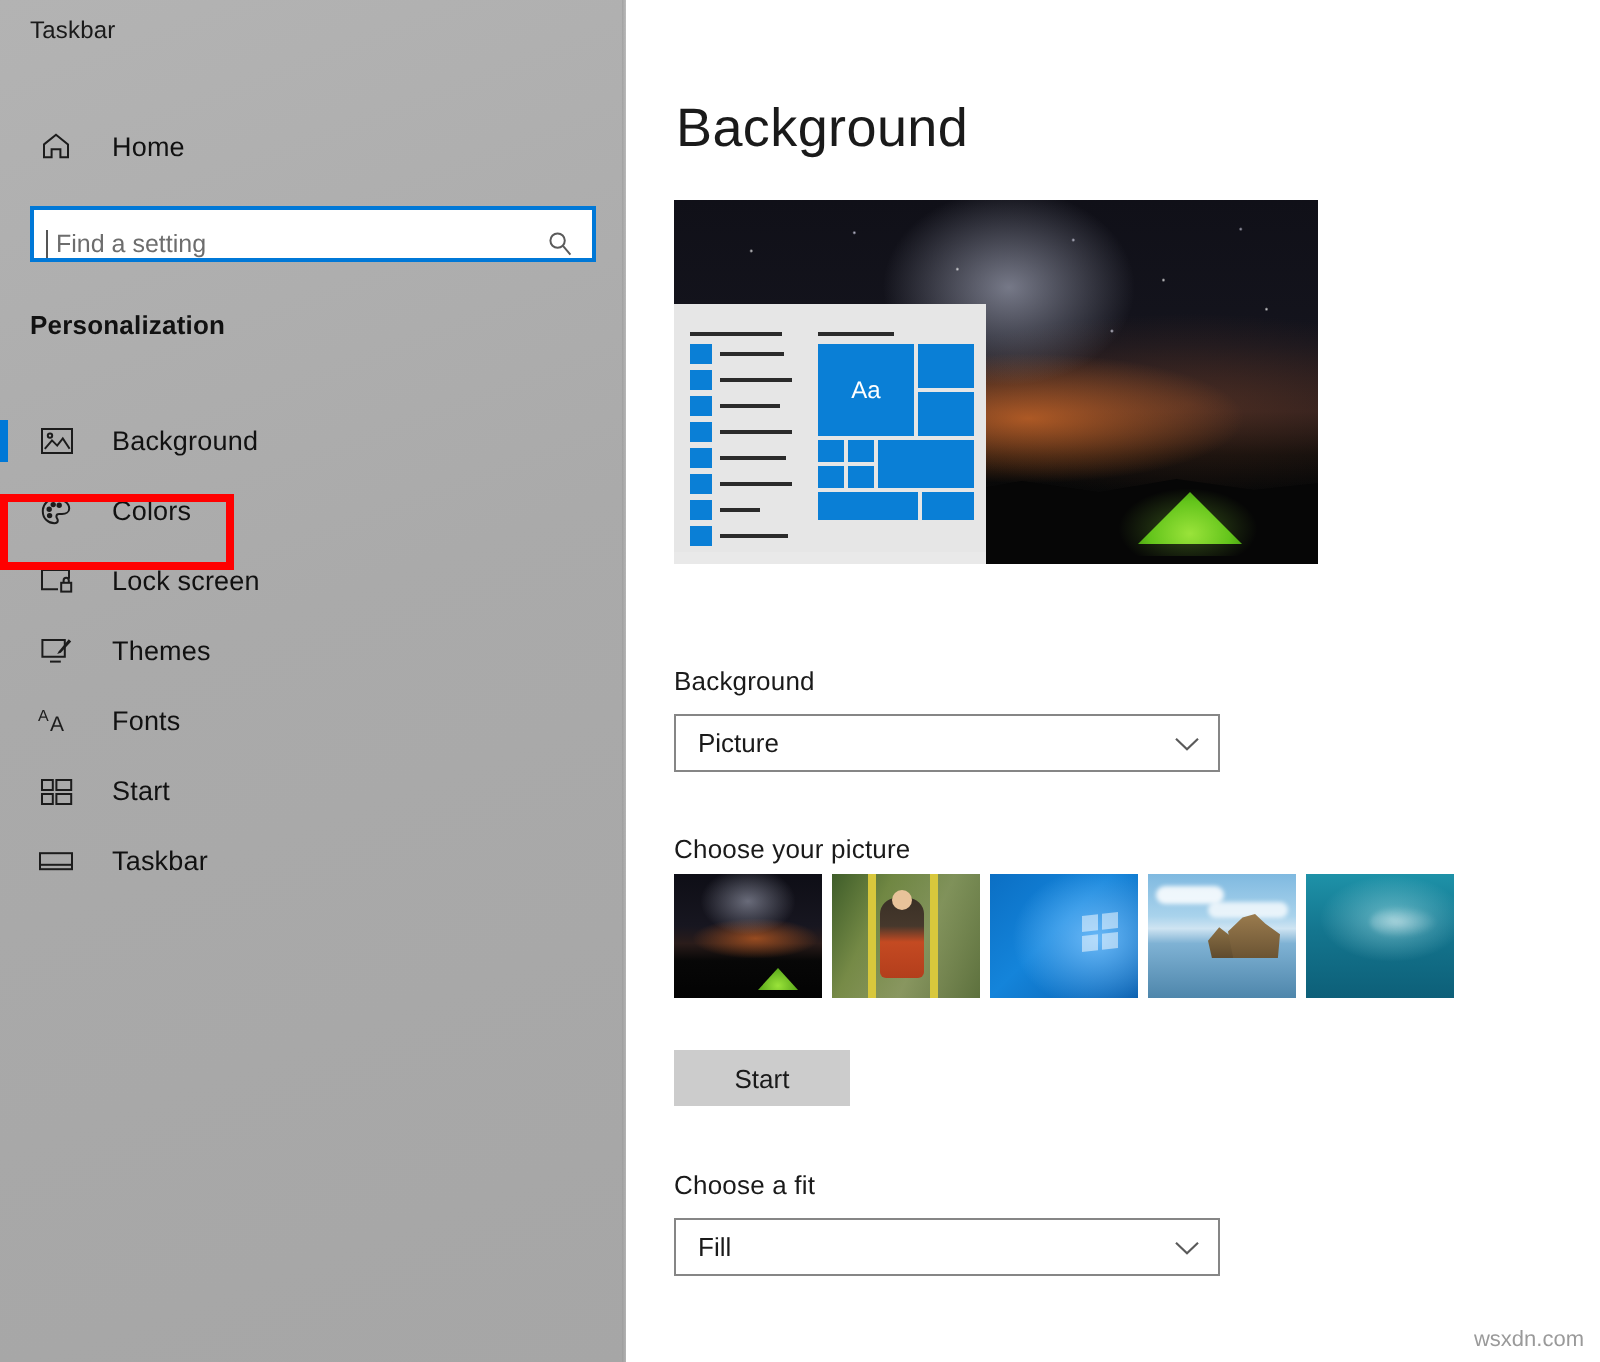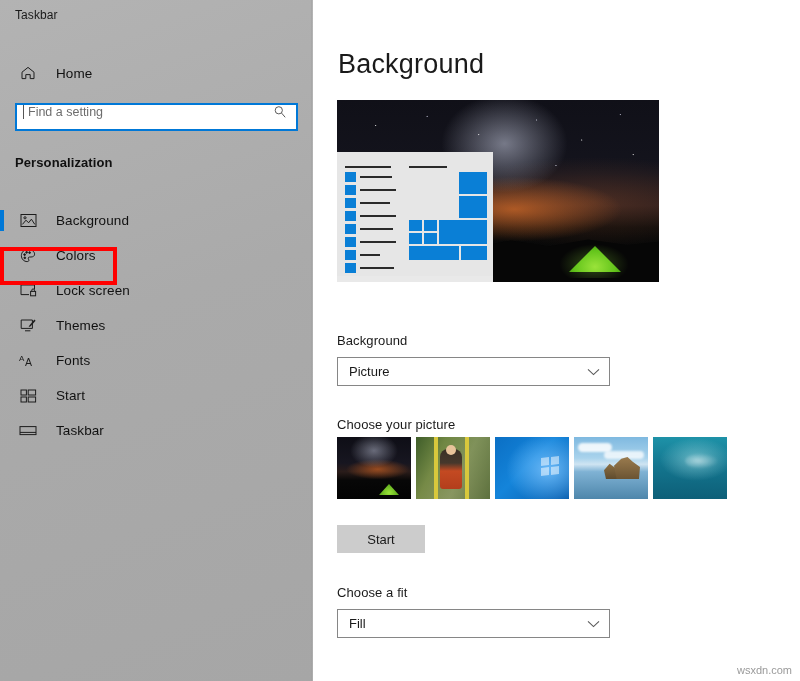--- a/index.html
+++ b/index.html
@@ -43,21 +43,21 @@
   }
   .home-label {
     margin-left: 14px; font-size: 13.5px; color: #111; letter-spacing: .1px;
   }
 
   .search-wrap {
     position: absolute; left: 15px; top: 103px;
     width: 283px; height: 28px;
     background: #ffffff;
     border: 2px solid #0078d7;
-    display: flex; align-items: flex-start;
+    display: flex; align-items: flex-end;
   }
   .search-caret {
     width: 1px; height: 14px; background: #555; margin-left: 6px; flex: 0 0 1px;
   }
   .search-input {
     flex: 1; border: none; outline: none; background: transparent;
     font-family: "Liberation Sans", sans-serif;
     font-size: 12.5px; color: #6d6d6d; padding-left: 4px;
   }
   .search-input::placeholder { color: #6d6d6d; opacity: 1; }
@@ -436,20 +436,21 @@
               <span class="sm-txt" style="width:20px"></span>
             </div>
           <div class="sm-row">
               <span class="sm-sq"></span>
               <span class="sm-txt" style="width:34px"></span>
             </div>
         </div>
         <div class="sm-right">
           <div class="sm-head"></div>
           <div class="sm-tiles">
+            <div class="tile tile-aa" style="left:0; top:0; width:48px; height:46px;">Aa</div>
             <div class="tile" style="left:50px; top:0; width:28px; height:22px;"></div>
             <div class="tile" style="left:50px; top:24px; width:28px; height:22px;"></div>
             <div class="tile" style="left:0; top:48px; width:13px; height:11px;"></div>
             <div class="tile" style="left:15px; top:48px; width:13px; height:11px;"></div>
             <div class="tile" style="left:0; top:61px; width:13px; height:11px;"></div>
             <div class="tile" style="left:15px; top:61px; width:13px; height:11px;"></div>
             <div class="tile" style="left:30px; top:48px; width:48px; height:24px;"></div>
             <div class="tile" style="left:0; top:74px; width:50px; height:14px;"></div>
             <div class="tile" style="left:52px; top:74px; width:26px; height:14px;"></div>
           </div>

